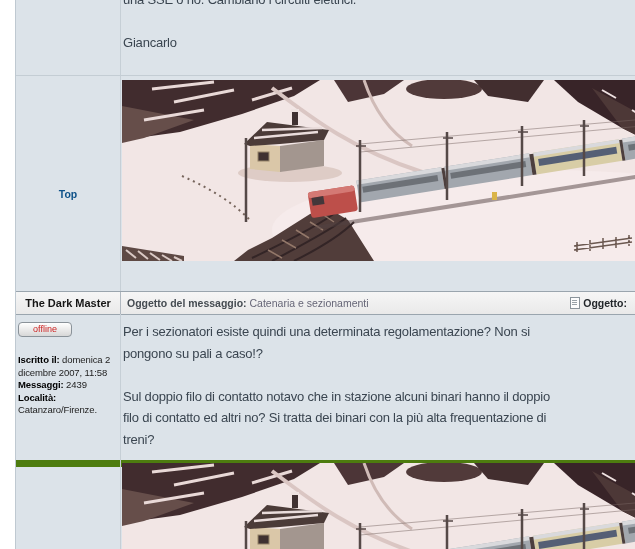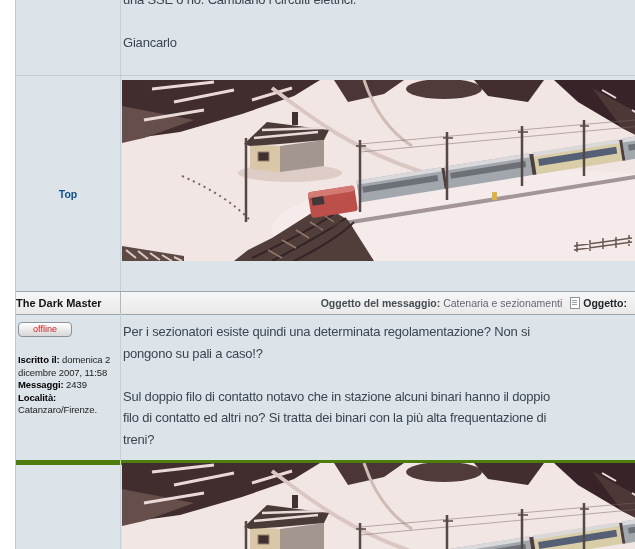--- a/index.html
+++ b/index.html
@@ -34,41 +34,41 @@
   .photo{
     margin:4px 0 0 1px;width:513px;height:181px;overflow:hidden;position:relative;
   }
   .photo svg{display:block;}
   
   .post-header{
     top:291px;height:22px;background:linear-gradient(#f6f6f6,#e9e9e9);
     border-top:1px solid #9aa5ae;border-bottom:1px solid #9aa5ae;box-sizing:content-box;
   }
   .post-header .cell-l{
-    border-right:1px solid #b0b8c0;display:flex;align-items:center;justify-content:flex-start;
+    border-right:1px solid #b0b8c0;display:flex;align-items:center;justify-content:center;
   }
   .author{font-size:11px;font-weight:bold;color:#151515;}
   .post-header .cell-r{
-    display:flex;align-items:center;justify-content:flex-end;
+    display:flex;align-items:center;justify-content:space-between;
     padding:0 6px;font-size:10.5px;color:#667;gap:8px;
   }
   .subject-wrap{white-space:nowrap;}
   .subject-label{font-weight:bold;color:#454c52;}
   .posted-wrap{white-space:nowrap;display:flex;align-items:center;color:#5c666d;}
   .posted-label{font-weight:bold;color:#22262a;margin-right:3px;}
   .doc-icon{
     display:inline-block;width:8px;height:10px;background:#fdfdfd;
     border:1px solid #8b949b;margin-right:3px;position:relative;
   }
   .doc-icon::before{
     content:"";position:absolute;left:1px;top:2px;width:5px;height:1px;
     background:#9aa2a8;box-shadow:0 2px 0 #9aa2a8,0 4px 0 #9aa2a8;
   }
   
-  .row-c{top:314px;height:146px;border-bottom:5px solid #4d7c0f;}
+  .row-c{top:314px;height:146px;border-bottom:7px solid #4d7c0f;}
   .offline-btn{
     margin:8px 0 0 2px;width:52px;height:13px;border:1px solid #8a9299;border-radius:4px;
     background:linear-gradient(#ffffff,#d7d7d7);
     font-size:9px;color:#cc2222;text-align:center;line-height:12px;
   }
   .profile-details{
     margin:17px 0 0 2px;font-size:9.5px;line-height:12.5px;color:#222;
     letter-spacing:-0.1px;
   }
   .profile-details b{color:#000;}

